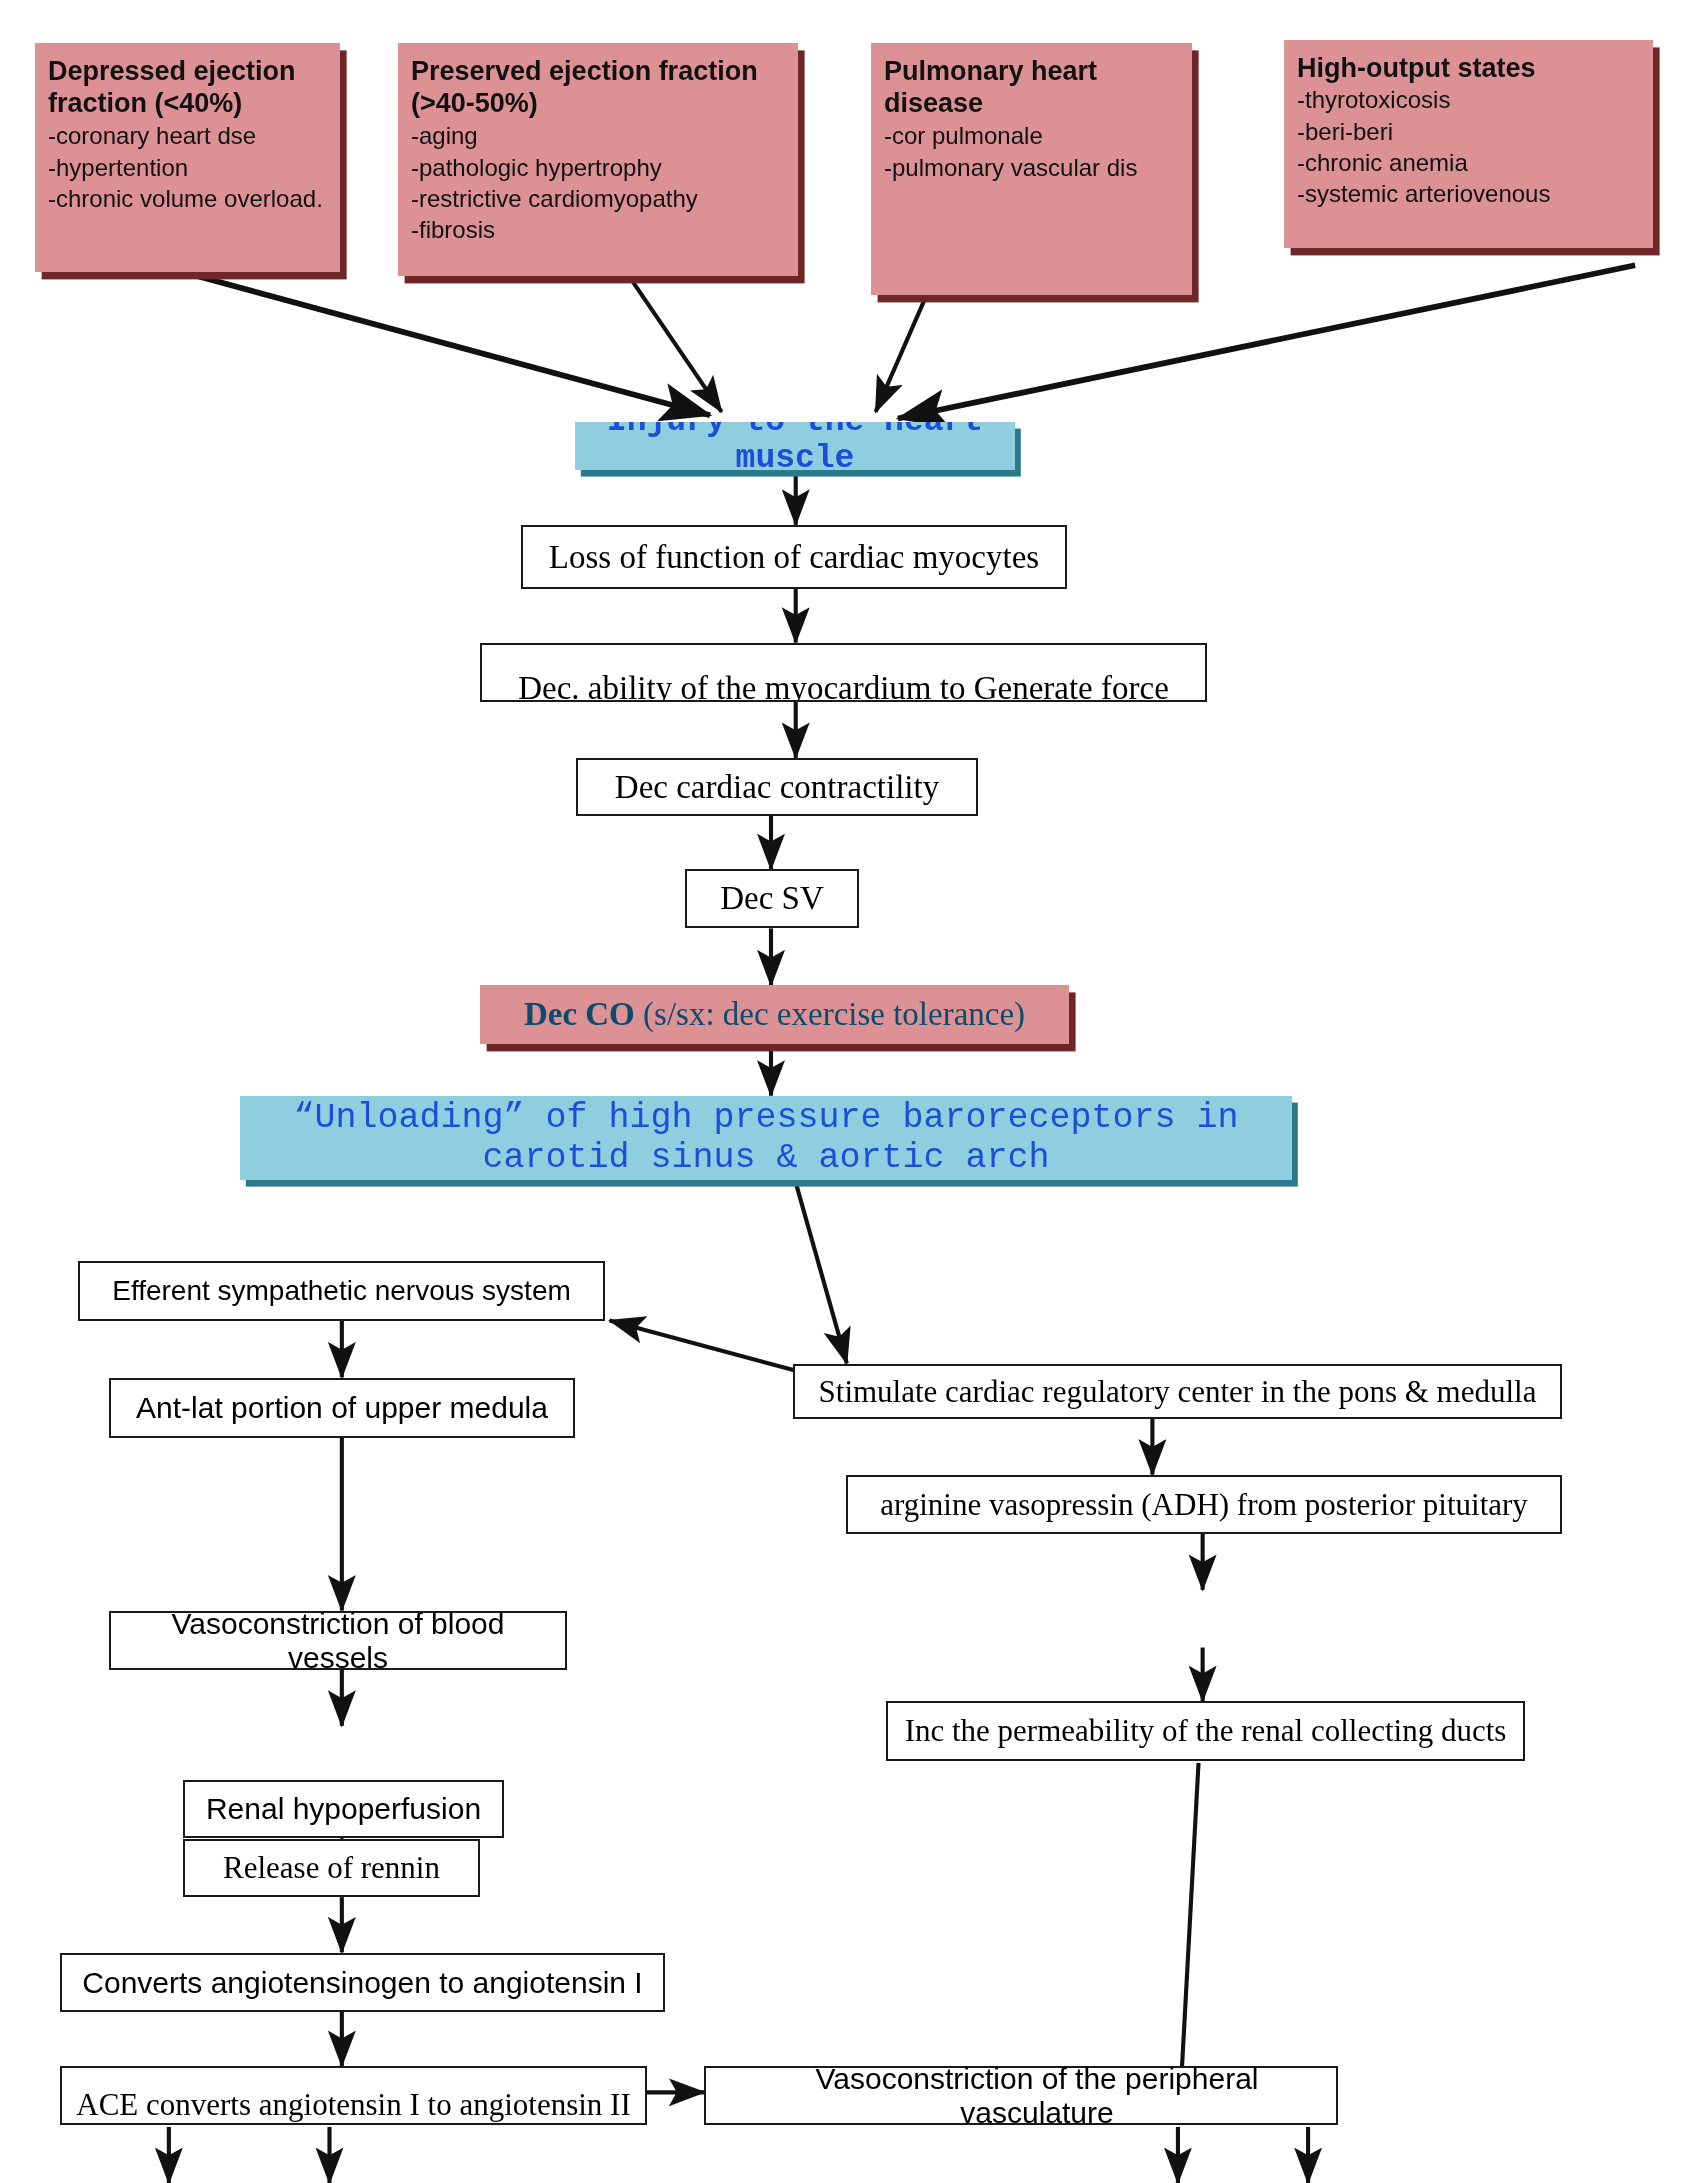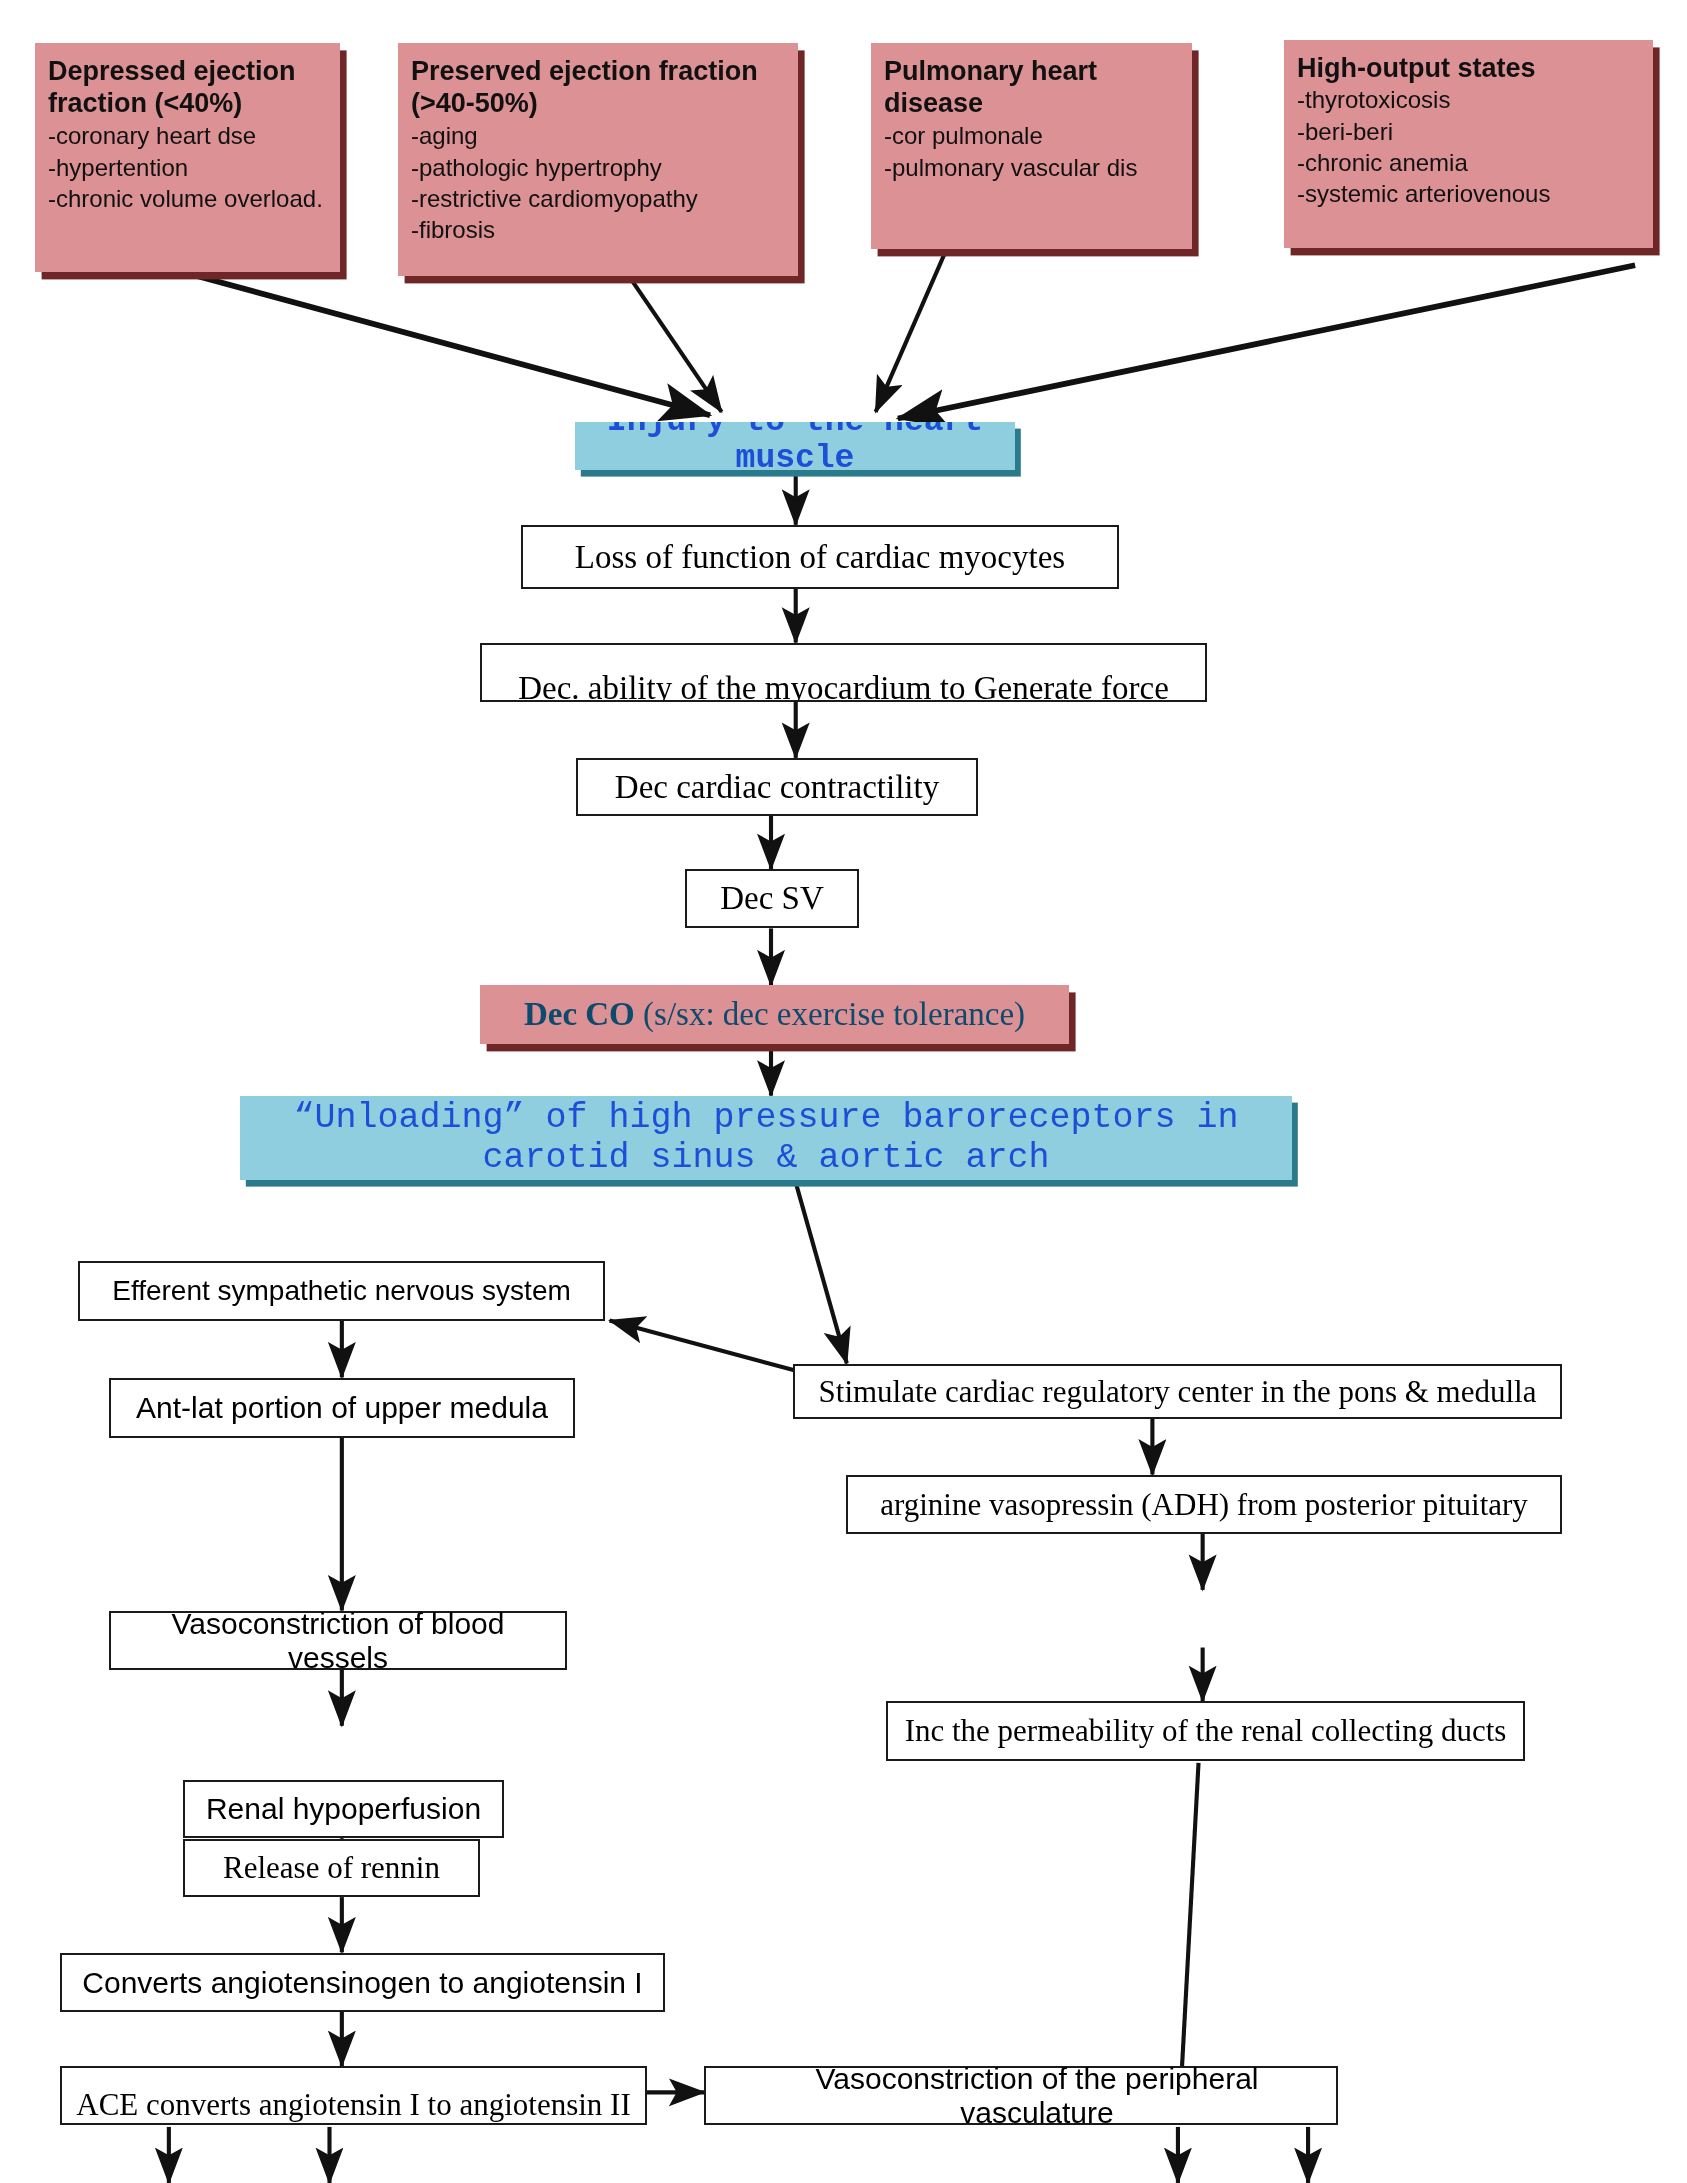--- a/index.html
+++ b/index.html
@@ -110,21 +110,21 @@
   <div class="node card" style="left:398px;top:43px;width:400px;height:233px;">
     <span class="txt">
       <span class="hd">Preserved ejection fraction (&gt;40-50%)</span>
       <span class="li">-aging</span>
       <span class="li">-pathologic hypertrophy</span>
       <span class="li">-restrictive cardiomyopathy</span>
       <span class="li">-fibrosis</span>
     </span>
   </div>
 
-  <div class="node card" style="left:871px;top:43px;width:321px;height:206px;">
+  <div class="node card" style="left:871px;top:43px;width:321px;height:252px;">
     <span class="txt">
       <span class="hd">Pulmonary heart disease</span>
       <span class="li">-cor pulmonale</span>
       <span class="li">-pulmonary vascular dis</span>
     </span>
   </div>
 
   <div class="node card" style="left:1284px;top:40px;width:369px;height:208px;">
     <span class="txt">
       <span class="hd">High-output states</span>
@@ -133,21 +133,21 @@
       <span class="li">-chronic anemia</span>
       <span class="li">-systemic arteriovenous</span>
     </span>
   </div>
 
   <div class="node blue bold clip-wrap" style="left:575px;top:422px;width:440px;height:48px;
               font-size:33px;align-items:flex-end;">
     <span class="txt" style="padding-bottom:-3.3px;transform:translateY(6.6px);">Injury to the heart muscle</span>
   </div>
 
-  <div class="node plain" style="left:521px;top:525px;width:598px;height:64px;font-size:33px;">
+  <div class="node plain" style="left:521px;top:525px;width:546px;height:64px;font-size:33px;">
     <span class="txt">Loss of function of cardiac myocytes</span>
   </div>
 
   <div class="node plain clip-wrap" style="left:480px;top:643px;width:727px;height:59px;font-size:33px;align-items:flex-end;">
     <span class="txt" style="transform:translateY(7.4px);">Dec. ability of the myocardium to Generate force</span>
   </div>
 
   <div class="node plain" style="left:576px;top:758px;width:402px;height:58px;font-size:33px;">
     <span class="txt">Dec cardiac contractility</span>
   </div>

